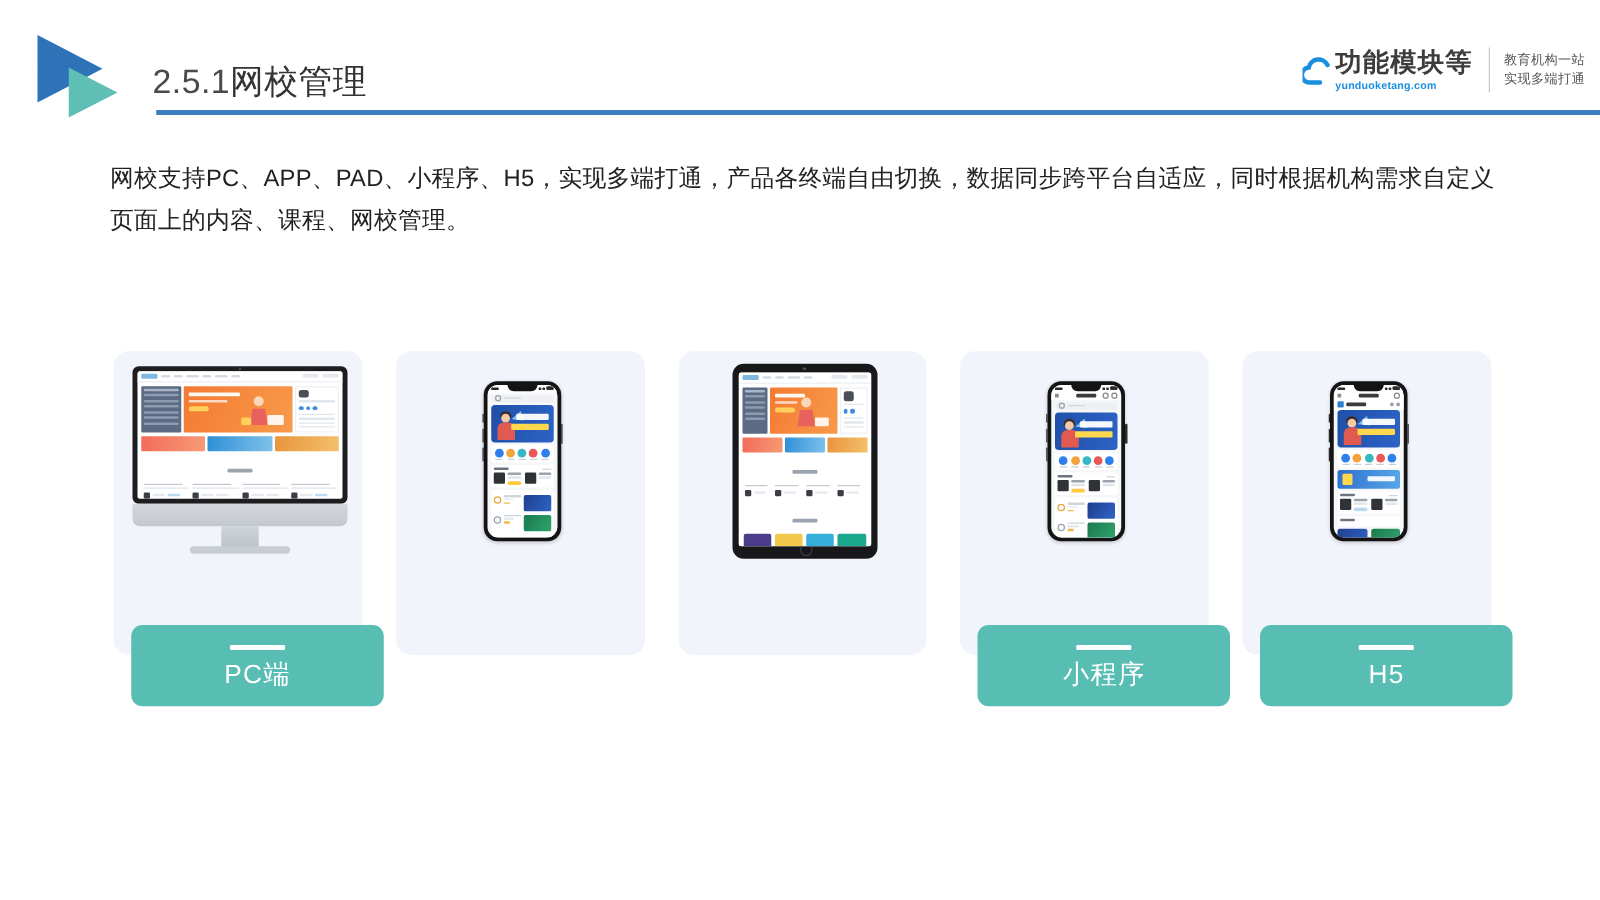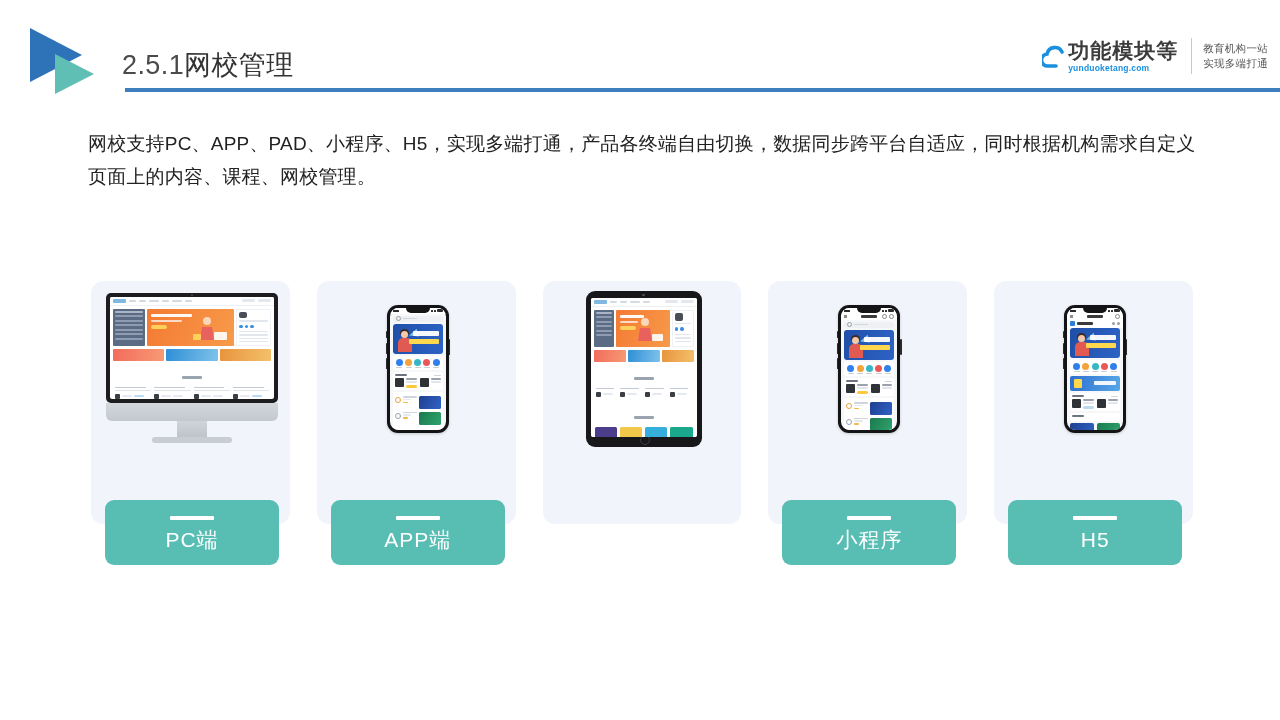--- a/index.html
+++ b/index.html
@@ -149,21 +149,21 @@
     position: absolute;
     left: 0; top: 0;
     width: 202px; height: 175px;
     display: flex;
     align-items: center;
     justify-content: center;
   }
   .label-box {
     position: absolute;
     left: 14px; top: 219px;
-    width: 174px;
+    width: 202px;
     height: 65px;
     background: #58BDB3;
     border-radius: 9px;
     display: flex;
     flex-direction: column;
     align-items: center;
     justify-content: center;
   }
   .label-dash {
     width: 44px;
@@ -891,24 +891,20 @@
                   <i></i>
                   <i class="s"></i>
                   <i class="y"></i>
                 </div>
               <div class="card2" style="background:linear-gradient(120deg,#1B7A4F,#2FA36C)"></div>
             </div>
           </div>
         </div>
       </div>
     </div>
-    <div class="label-box">
-      <div class="label-dash"></div>
-      <div class="label-text">APP端</div>
-    </div>
   </div>
 
   <div class="card">
     <div class="device-wrap">
       <div class="tablet">
         <div class="cam"></div>
         <div class="home"></div>
         <div class="tablet-screen">
           <div class="webpage">
             <div class="wp-nav">

